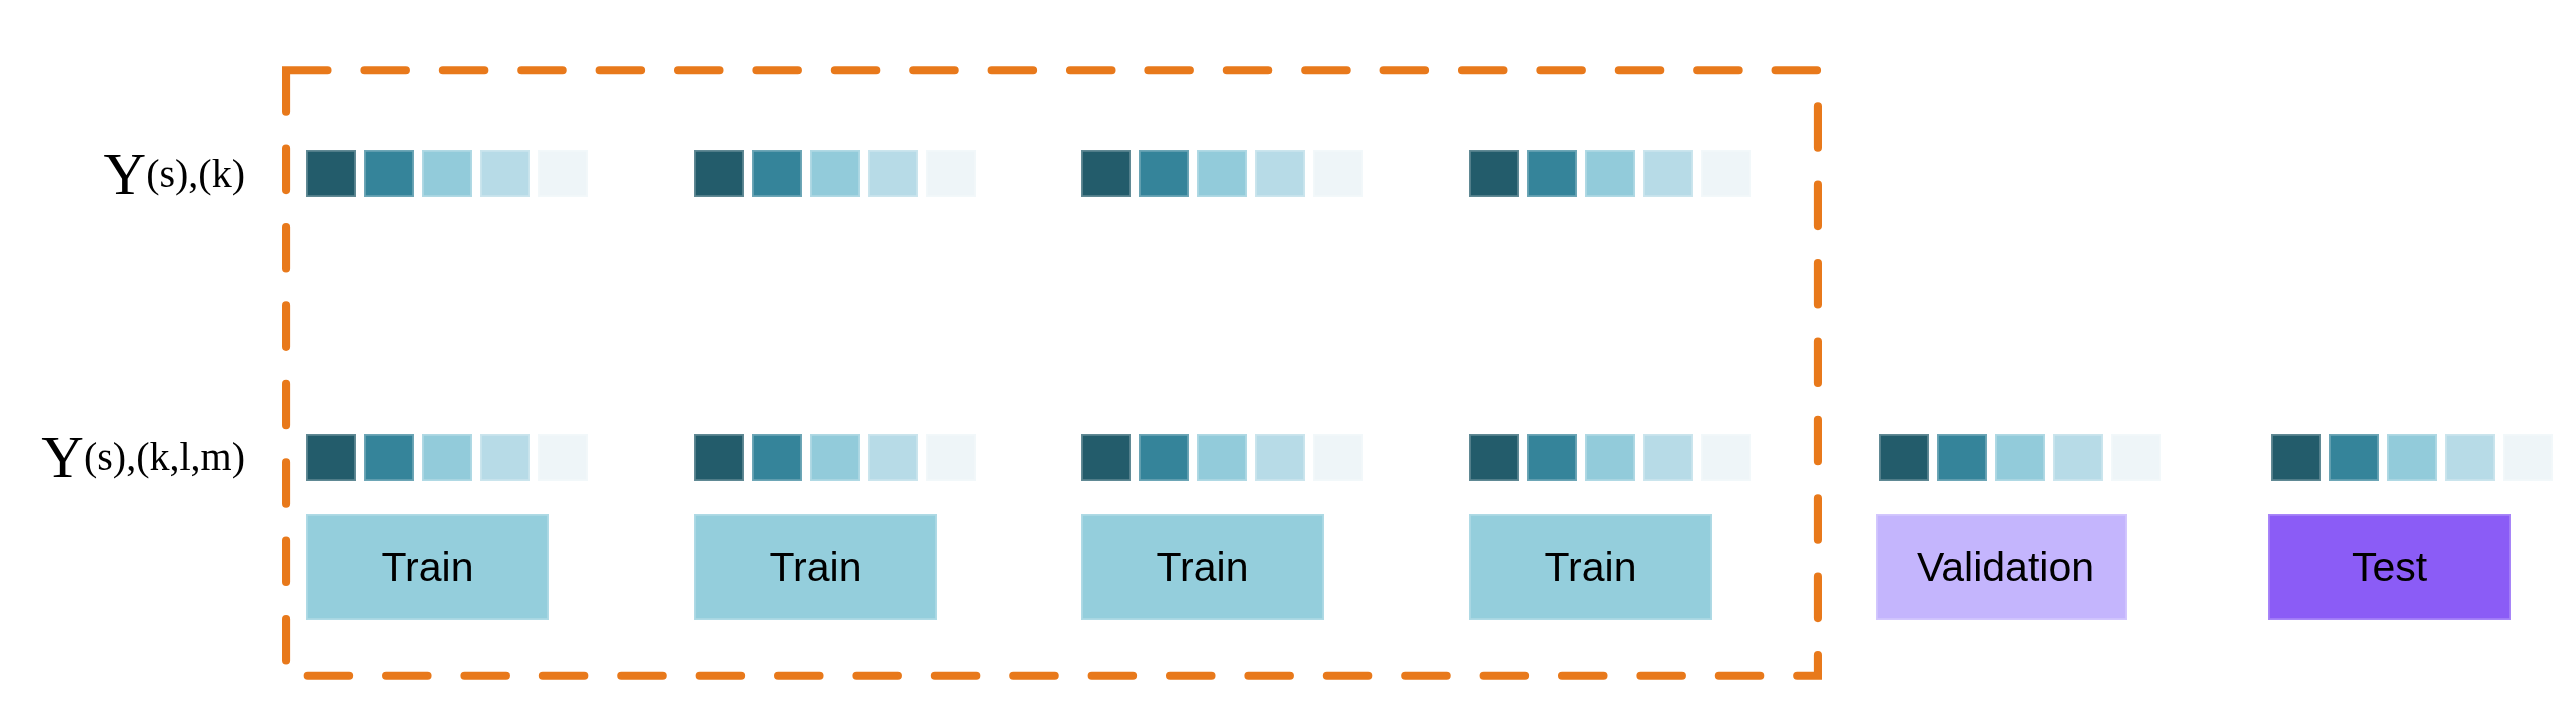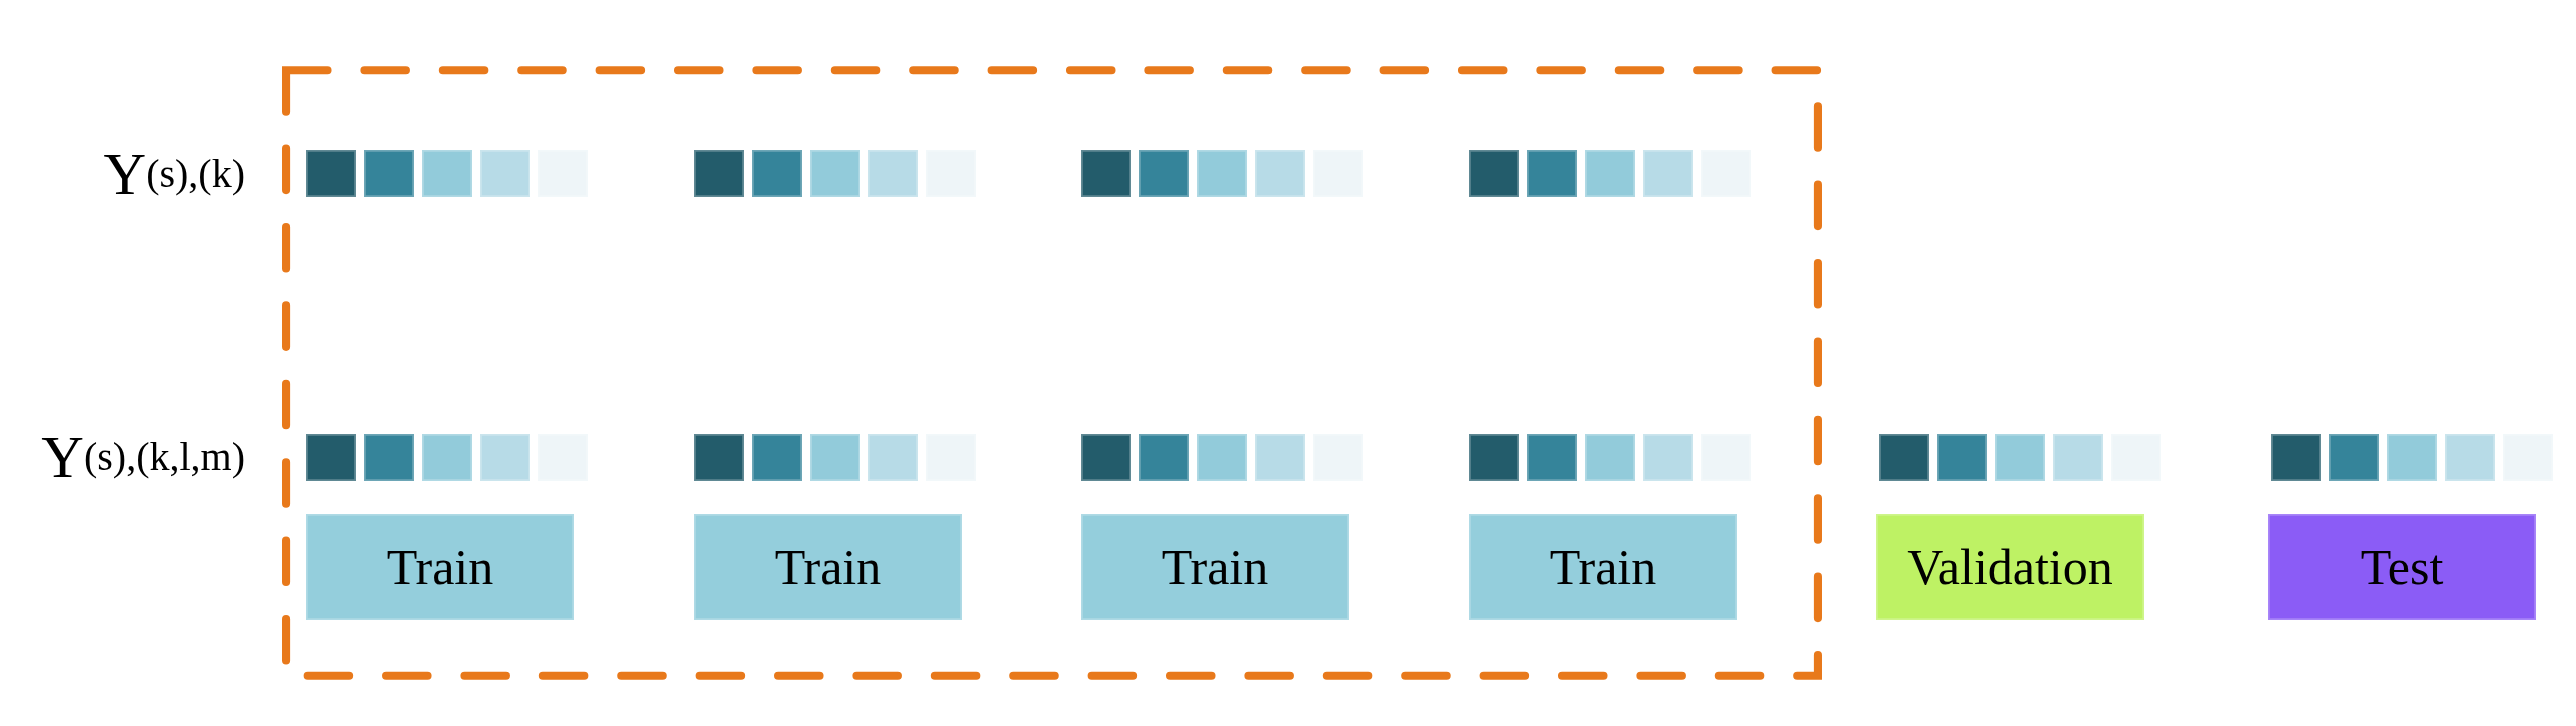--- a/index.html
+++ b/index.html
@@ -58,29 +58,28 @@
   .sq {
     width: 50px;
     height: 47px;
     box-shadow: inset 0 0 0 1.8px rgba(255,255,255,0.28);
   }
 
   
   .split-box {
     position: absolute;
     top: 514px;
-    width: 268px;
+    width: 243px;
     height: 106px;
     display: flex;
     align-items: center;
     justify-content: center;
-    font-size: 50px;
+    font-size: 41px;
     color: #000000;
     box-shadow: inset 0 0 0 1.8px rgba(255,255,255,0.25);
-    font-family: Liberation Serif, serif;
   }
 
   
   .gx1 { left: 306px; }
   .gx2 { left: 694px; }
   .gx3 { left: 1081px; }
   .gx4 { left: 1469px; }
   .gx5 { left: 1879px; }
   .gx6 { left: 2271px; }
   .bx5 { left: 1876px; }
@@ -173,17 +172,17 @@
       <div class="sq" style="background: rgb(53, 132, 154);"></div>
       <div class="sq" style="background: rgb(146, 203, 218);"></div>
       <div class="sq" style="background: rgb(183, 219, 231);"></div>
       <div class="sq" style="background: rgb(238, 245, 248);"></div>
     </div>
 
   <div class="split-box gx1" style="background: rgb(148, 206, 220);">Train</div>
   <div class="split-box gx2" style="background: rgb(148, 206, 220);">Train</div>
   <div class="split-box gx3" style="background: rgb(148, 206, 220);">Train</div>
   <div class="split-box gx4" style="background: rgb(148, 206, 220);">Train</div>
-  <div class="split-box bx5" style="background: #bef264;">Validation</div>
+  <div class="split-box bx5" style="background: #c4b5fd; padding-left: 8px;">Validation</div>
   <div class="split-box bx6" style="background: #8b5cf6;">Test</div>
 
 </div>
 
 
 </body></html>

